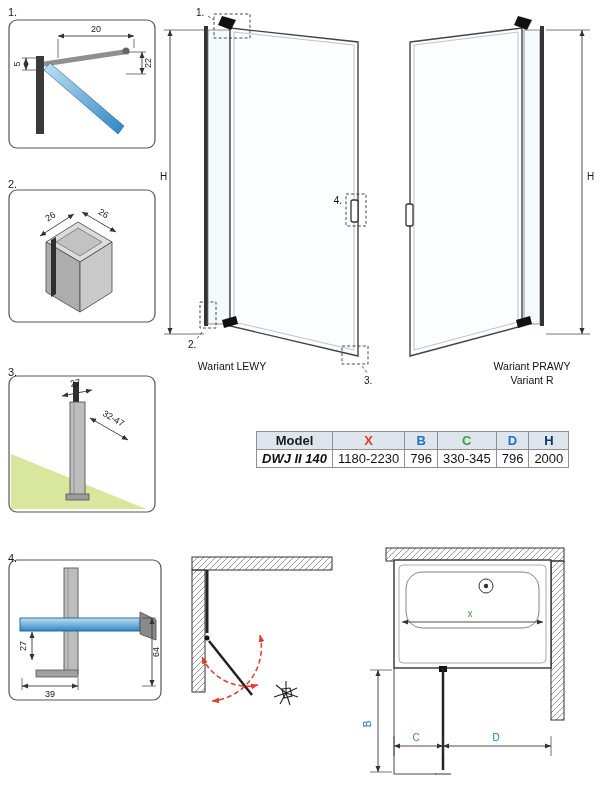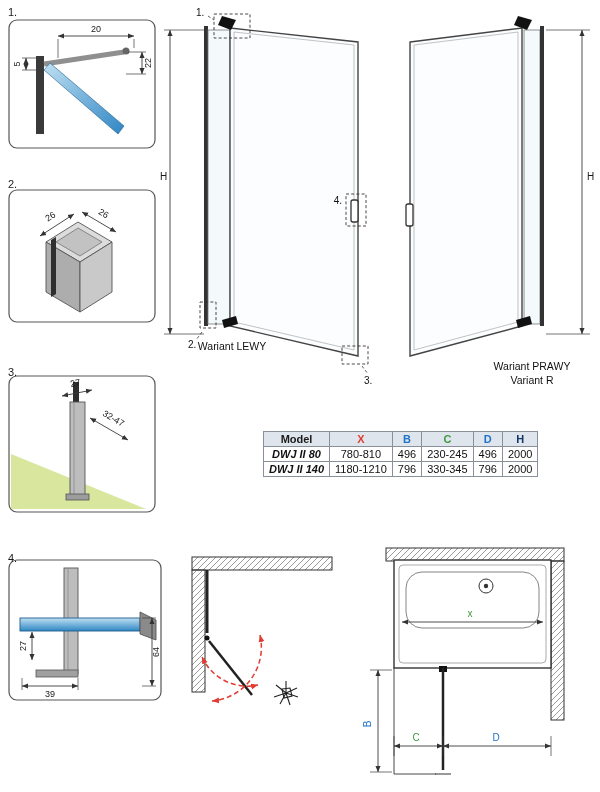--- a/index.html
+++ b/index.html
@@ -12,21 +12,21 @@
   .border-box { fill:none; stroke:#565656; stroke-width:1.2; }
   .dim { stroke:#3a3a3a; stroke-width:0.9; fill:none; }
   .dimext { stroke:#3a3a3a; stroke-width:0.7; }
   .dimtext { font-size:9px; fill:#1a1a1a; }
   .callout-text { font-size:10px; fill:#111; }
   .callout-box { fill:none; stroke:#333; stroke-width:0.9; stroke-dasharray:3 2.2; }
   .leader { stroke:#333; stroke-width:0.8; stroke-dasharray:3 2.2; fill:none; }
   .profile-fill { fill:#bdbdbd; stroke:#555; stroke-width:0.9; }
   .glass-line { fill:#2f2f2f; }
   .variant-title { position:absolute; text-align:center; font-size:10.5px; line-height:1.3; color:#111; z-index:3; }
-  .spec-table { position:absolute; left:263px; top:431px; border-collapse:collapse; font-size:11px; z-index:3; background:#fff; }
+  .spec-table { position:absolute; left:256px; top:431px; border-collapse:collapse; font-size:13px; z-index:3; background:#fff; }
   .spec-table th, .spec-table td { border:1px solid #8a9099; text-align:center; padding:1px 5px; height:13px; white-space:nowrap; }
   .spec-table th { background:#dfe5ec; font-weight:bold; }
   .spec-table td.model { font-weight:bold; font-style:italic; }
   .swing { stroke:var(--swing-red,#e03c31); stroke-width:1.5; fill:none; stroke-dasharray:5 3; }
   .lbl-green { fill:var(--dim-label-green,#3f9b3f); font-size:10px; }
   .lbl-blue  { fill:var(--dim-label-blue,#1e73c8); font-size:10px; }
   .wall { stroke:#333; stroke-width:1; }
 </style>
 </head>
 <body>
@@ -204,21 +204,21 @@
         <rect class="callout-box" x="184" y="344" width="26" height="18"></rect>
         <line class="leader" x1="204" y1="364" x2="210" y2="372"></line>
         <text class="callout-text" x="206" y="382">3.</text>
       </g>
       <g>
         <rect class="callout-box" x="188" y="192" width="20" height="32"></rect>
         <text class="callout-text" x="184" y="202" text-anchor="end">4.</text>
       </g>
     </svg>
   </div>
-  <div class="variant-title" style="left:162px;top:340px;width:140px;">
+  <div class="variant-title" style="left:162px;top:360px;width:140px;">
     <div>Wariant LEWY</div>
   </div>
 
   <div class="panel" style="left:392px;top:2px;width:206px;height:396px;">
     <svg width="206" height="396" viewBox="0 0 206 396">
       <defs>
         <marker id="mer" viewBox="0 0 8 8" refX="7" refY="4" markerWidth="7" markerHeight="7" orient="auto-start-reverse" markerUnits="userSpaceOnUse">
           <path d="M0,1 L7,4 L0,7 z" fill="#333"></path>
         </marker>
       </defs>
@@ -250,30 +250,22 @@
         <th style="color: rgb(26, 26, 26);">Model</th>
         <th style="color: rgb(224, 60, 49);">X</th>
         <th style="color: rgb(30, 115, 200);">B</th>
         <th style="color: rgb(63, 155, 63);">C</th>
         <th style="color: rgb(30, 115, 200);">D</th>
         <th style="color: rgb(22, 53, 107);">H</th>
       </tr>
     </thead>
     <tbody>
       <tr>
-        <td class="model">DWJ II 80</td>
-        <td>780-810</td>
-        <td>496</td>
-        <td>230-245</td>
-        <td>496</td>
-        <td>2000</td>
-      </tr>
-      <tr>
         <td class="model">DWJ II 140</td>
-        <td>1180-1210</td>
+        <td>1180-2230</td>
         <td>796</td>
         <td>330-345</td>
         <td>796</td>
         <td>2000</td>
       </tr>
     </tbody>
   </table>
 
   <div class="panel" style="left:186px;top:545px;width:160px;height:185px;">
     <svg width="160" height="185" viewBox="0 0 160 185">

